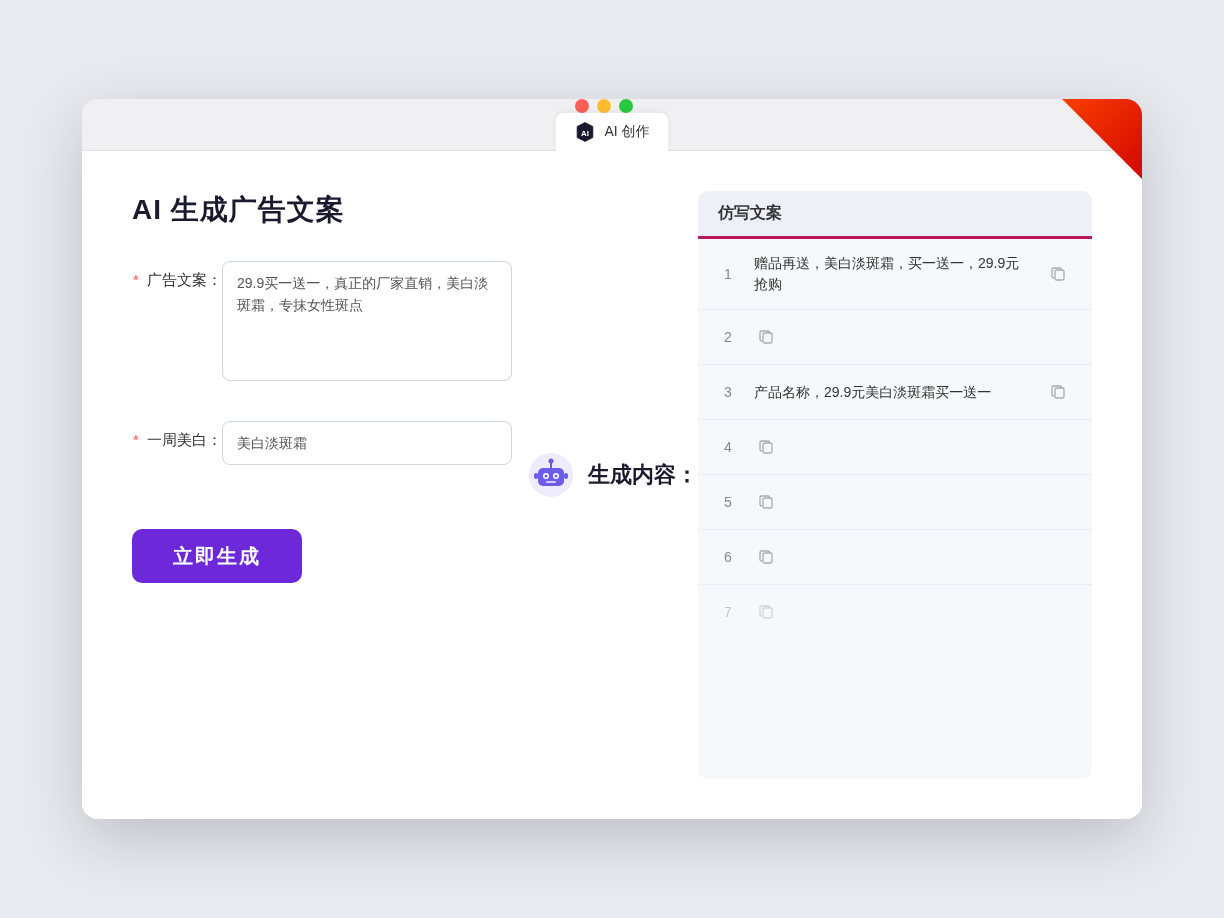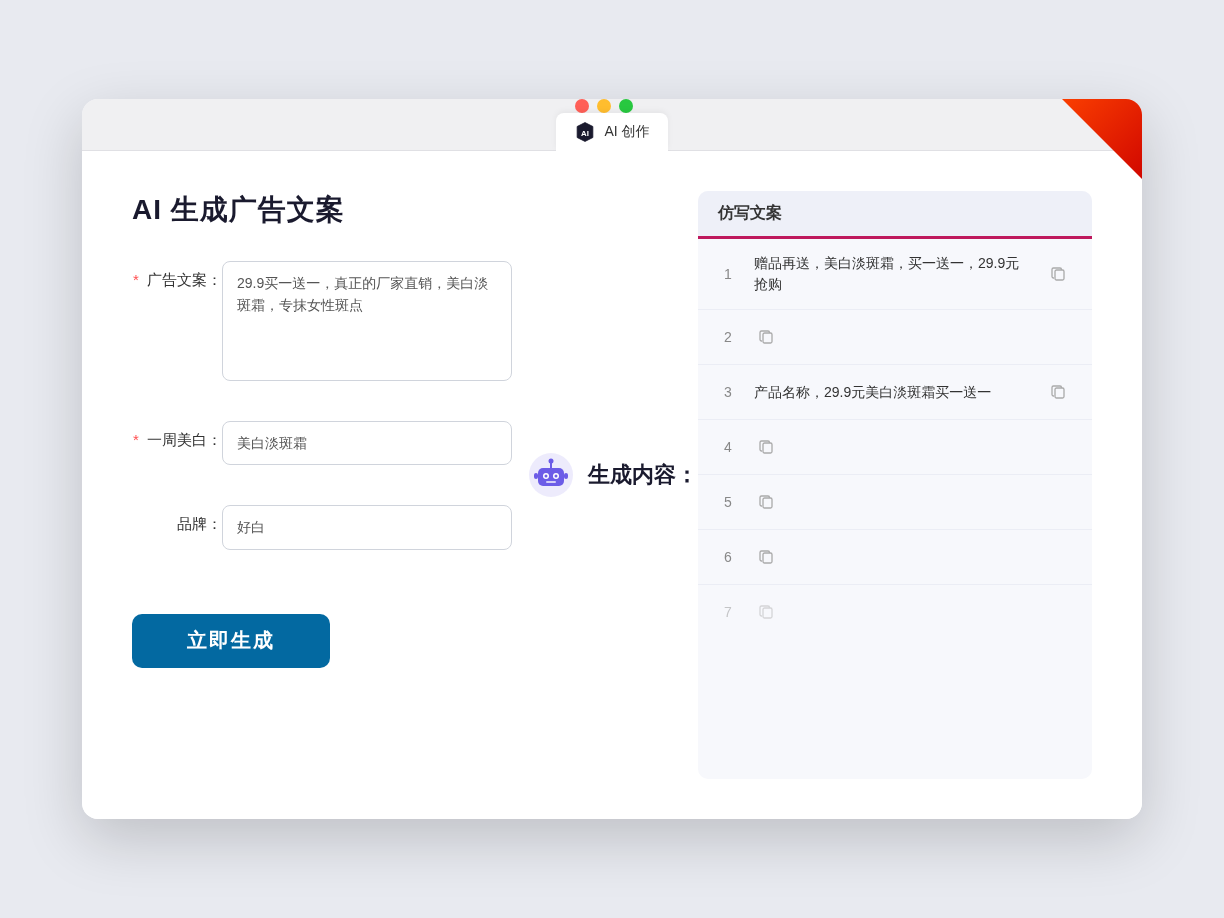--- a/index.html
+++ b/index.html
@@ -126,23 +126,23 @@
       line-height: 1.6;
     }
 
     .form-textarea {
       height: 120px;
       resize: none;
     }
 
     .generate-btn {
       margin-top: 24px;
-      width: 198px;
+      width: 170px;
       height: 54px;
-      background: #0369a1;
+      background: #6d28d9;
       color: #fff;
       border: none;
       border-radius: 10px;
       font-size: 20px;
       font-weight: 600;
       cursor: pointer;
       letter-spacing: 2px;
     }
 
     
@@ -286,24 +286,20 @@
       </div>
 
       <div class="form-group">
         <label class="form-label">
           <span class="required-star">*</span>
           <span>一周美白：</span>
         </label>
         <input type="text" class="form-input" value="美白淡斑霜" style="">
       </div>
 
-      <div class="form-group">
-        <label class="form-label">品牌：</label>
-        <input type="text" class="form-input" value="好白" style="">
-      </div>
 
       <button class="generate-btn">立即生成</button>
     </div>
 
     <div class="right-panel">
       <div class="right-header">
 
         <svg class="bot-icon" viewBox="0 0 46 46" fill="none">
           <circle cx="23" cy="23" r="22" fill="#6c5ce7" opacity="0.12"></circle>
 

